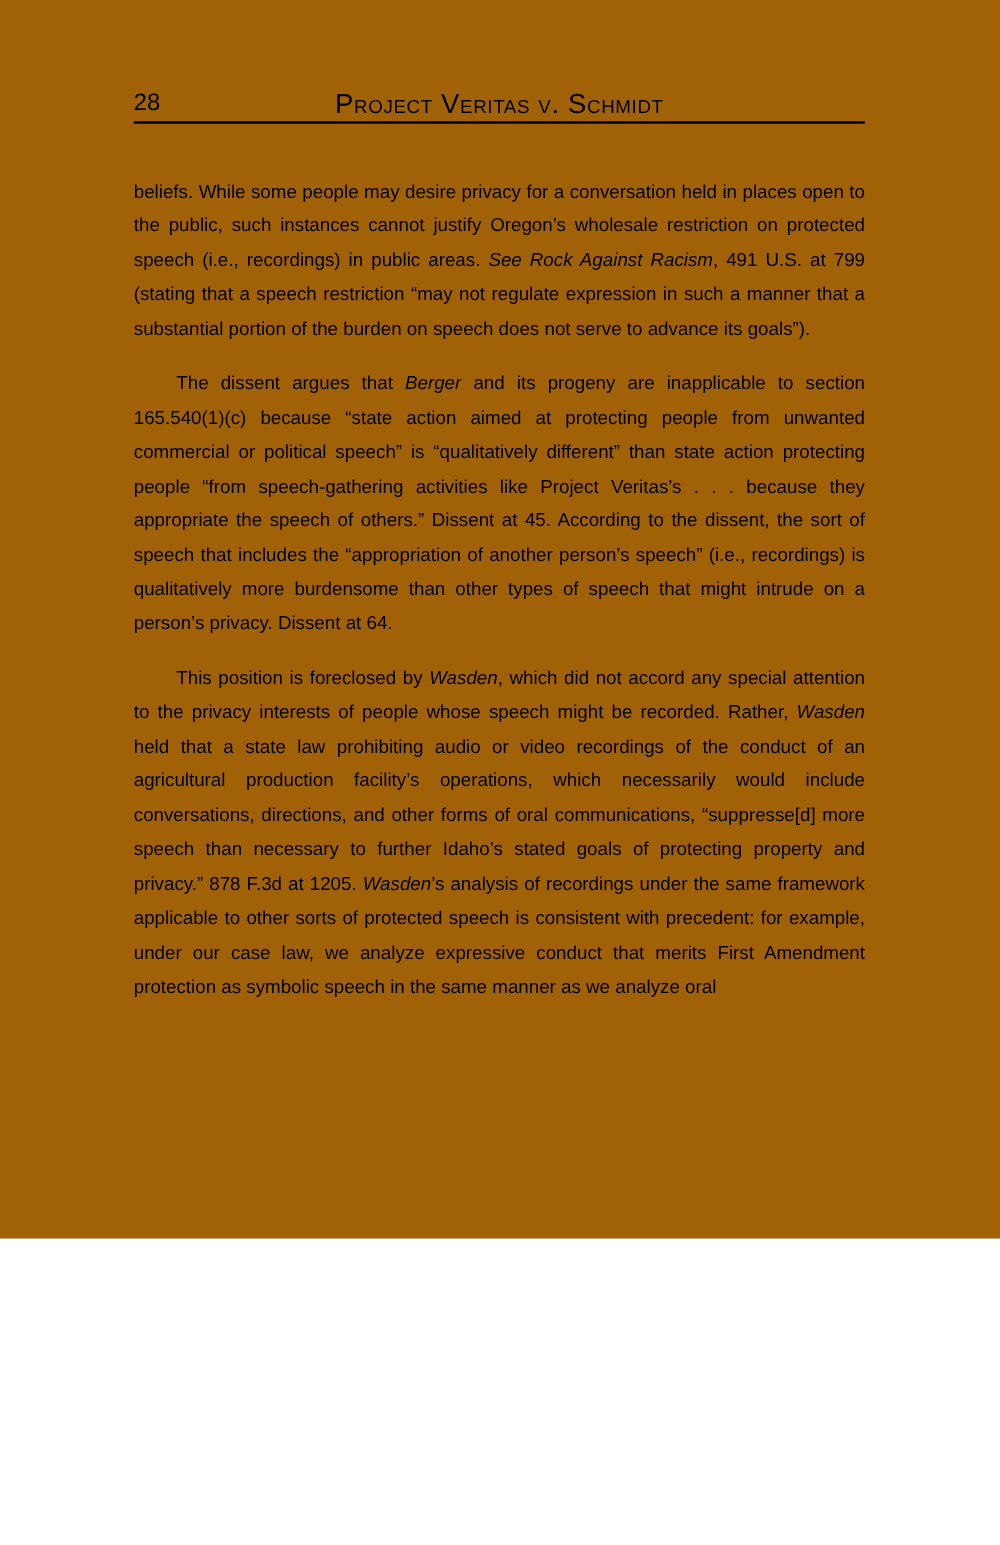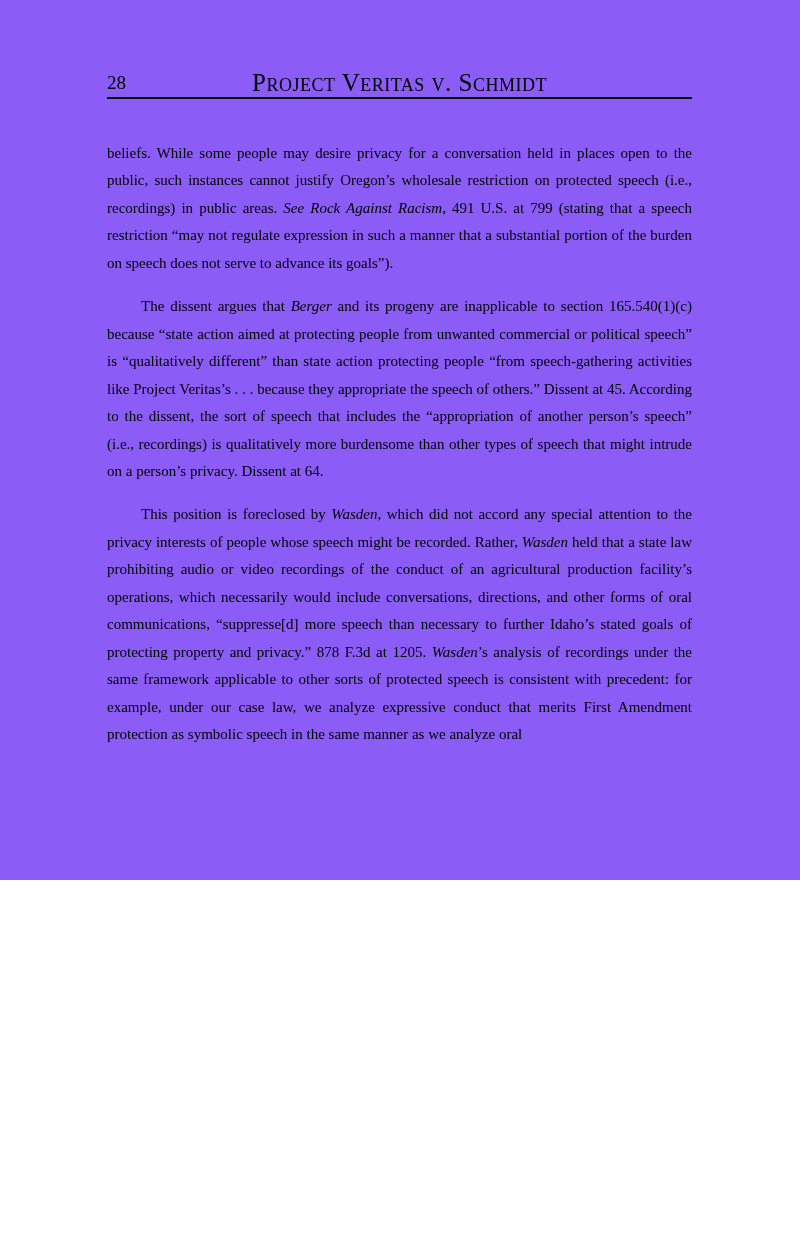--- a/index.html
+++ b/index.html
@@ -3,24 +3,24 @@
 <meta charset="utf-8">
 <style>
   html, body {
     margin: 0;
     padding: 0;
     background: #ffffff;
   }
   .page {
     position: relative;
     width: 800px;
-    height: 880px;
-    background: #8b5cf6;
+    height: 991px;
+    background: #a16207;
     color: #000000;
-    font-family: Liberation Serif, serif;
+    font-family: Liberation Sans, sans-serif;
     overflow: hidden;
   }
   .running-header {
     position: absolute;
     top: 70px;
     left: 107px;
     width: 585px;
     height: 26px;
   }
   .page-number {
@@ -29,21 +29,21 @@
     top: 2px;
     font-size: 19px;
     line-height: 22px;
   }
   .case-title {
     position: absolute;
     left: 0;
     right: 0;
     top: 2px;
     text-align: center;
-    font-size: 25px;
+    font-size: 22px;
     line-height: 22px;
     font-variant: small-caps;
     letter-spacing: 0.5px;
   }
   .header-rule {
     position: absolute;
     top: 97px;
     left: 107px;
     width: 585px;
     height: 0;

